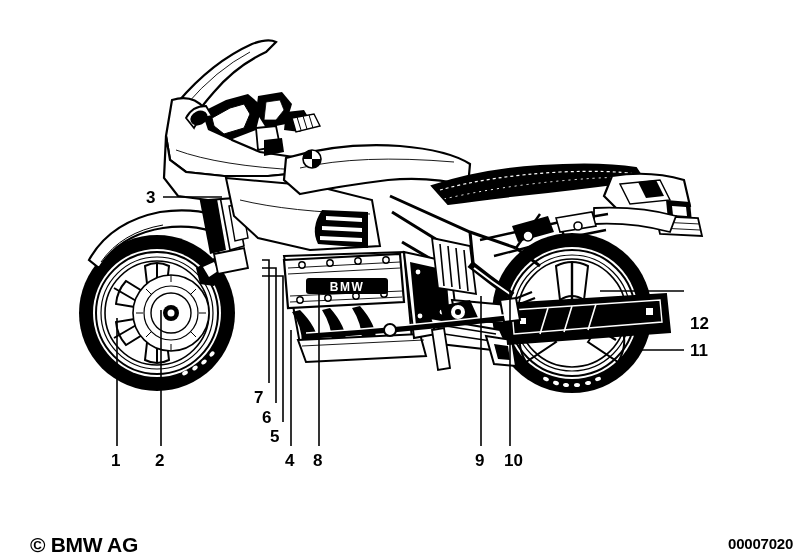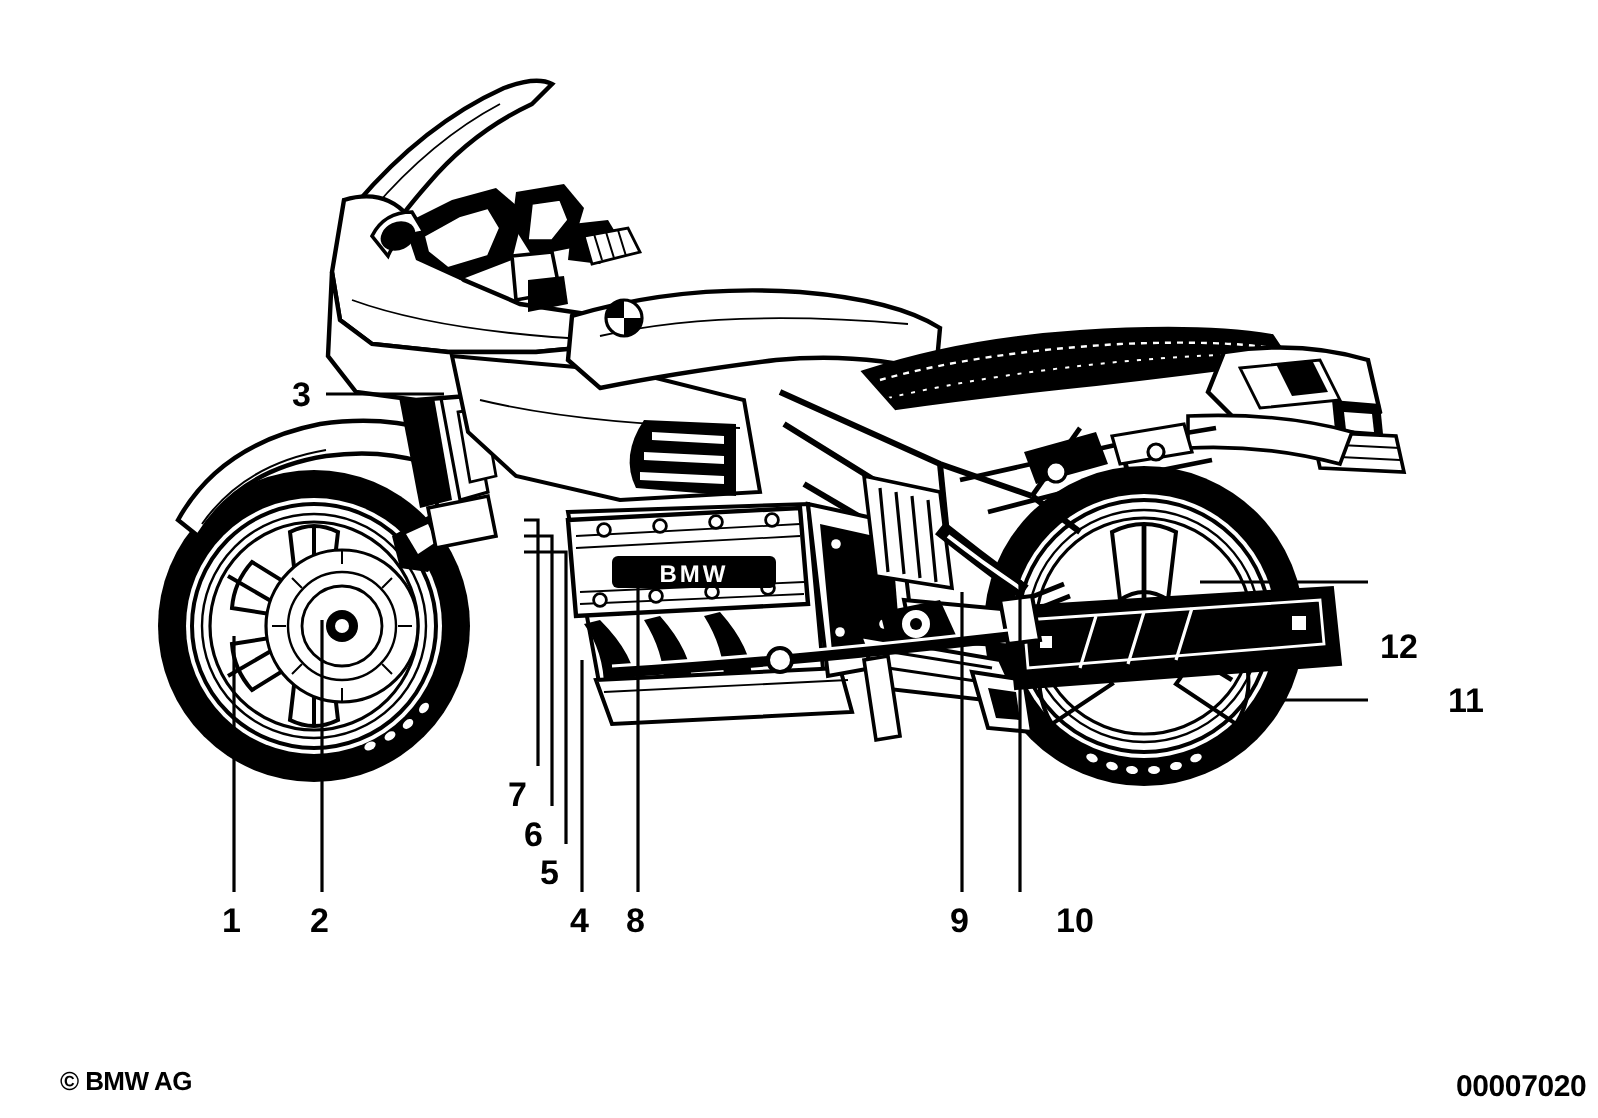--- a/index.html
+++ b/index.html
@@ -21,21 +21,21 @@
     position: absolute;
     left: 0;
     top: 0;
     width: 799px;
     height: 559px;
   }
   .footer-left {
     position: absolute;
     left: 30px;
     top: 533px;
-    font-size: 13px;
+    font-size: 21px;
     font-weight: bold;
     letter-spacing: -0.3px;
     color: #000000;
     white-space: nowrap;
   }
   .footer-right {
     position: absolute;
     left: 728px;
     top: 535px;
     font-size: 15px;
@@ -365,21 +365,21 @@
   <div id="callout-layer">
       <div class="callout" style="left: 111px; top: 452px;">1</div>
       <div class="callout" style="left: 155px; top: 452px;">2</div>
       <div class="callout" style="left: 146px; top: 189px;">3</div>
       <div class="callout" style="left: 285px; top: 452px;">4</div>
       <div class="callout" style="left: 270px; top: 428px;">5</div>
       <div class="callout" style="left: 262px; top: 409px;">6</div>
       <div class="callout" style="left: 254px; top: 389px;">7</div>
       <div class="callout" style="left: 313px; top: 452px;">8</div>
       <div class="callout" style="left: 475px; top: 452px;">9</div>
-      <div class="callout" style="left: 528px; top: 452px;">10</div>
-      <div class="callout" style="left: 724px; top: 342px;">11</div>
+      <div class="callout" style="left: 504px; top: 452px;">10</div>
+      <div class="callout" style="left: 690px; top: 342px;">11</div>
       <div class="callout" style="left: 690px; top: 283px; margin-top: 32px;">12</div>
     </div>
 
   <div class="footer-left">© BMW AG</div>
   <div class="footer-right">00007020</div>
 
 </div>
 
 </body></html>

